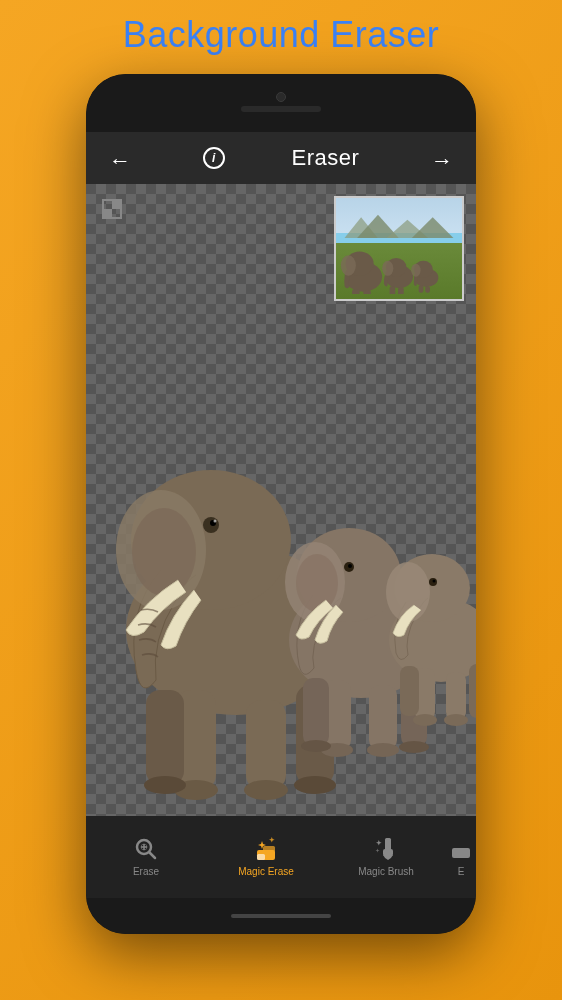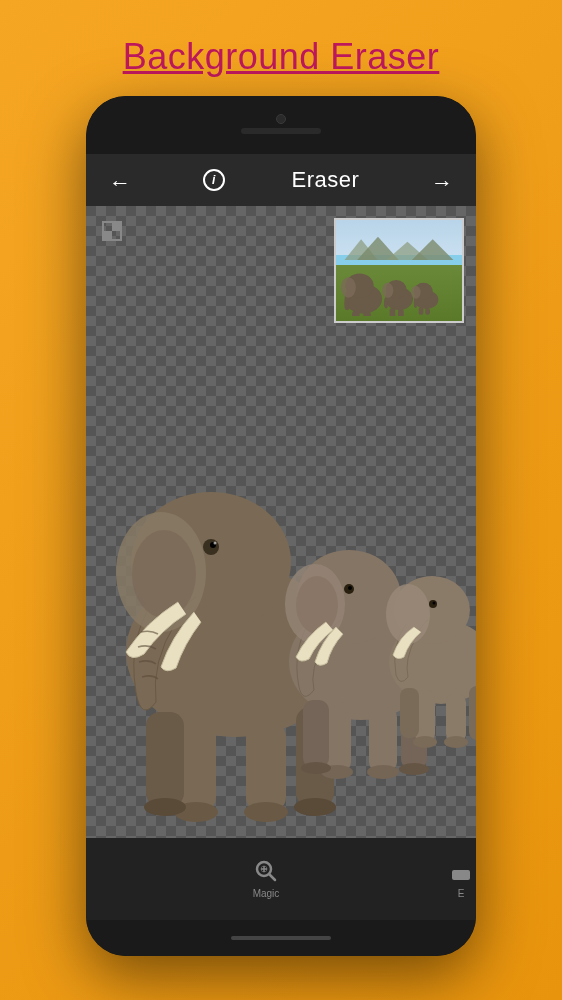--- a/index.html
+++ b/index.html
@@ -10,26 +10,25 @@
       background: linear-gradient(135deg, #f5a623 0%, #e8940d 100%);
       display: flex;
       flex-direction: column;
       align-items: center;
       font-family: 'Arial', sans-serif;
       overflow: hidden;
     }
 
     .page-title {
       font-size: 36px;
-      color: #be185d;
+      color: #3b82f6;
       font-weight: 400;
-      margin-top: 36px;
+      margin-top: 14px;
       margin-bottom: 18px;
       letter-spacing: 0.5px;
-      text-decoration: underline;
     }
 
     .phone-wrapper {
       width: 390px;
       height: 860px;
       background: #1a1a1a;
       border-radius: 40px;
       box-shadow: 0 20px 60px rgba(0,0,0,0.5);
       position: relative;
       overflow: hidden;
@@ -452,24 +451,52 @@
   <div class="tab-bar">
 
     <div class="tab-item">
       <svg width="26" height="26" viewBox="0 0 26 26">
         <circle cx="11" cy="11" r="7" stroke="#888" stroke-width="2.5" fill="none"></circle>
         <circle cx="11" cy="11" r="3" fill="none" stroke="#888" stroke-width="1" opacity="0.5"></circle>
         <line x1="16.5" y1="16.5" x2="22" y2="22" stroke="#888" stroke-width="2.5" stroke-linecap="round"></line>
         <line x1="8" y1="11" x2="14" y2="11" stroke="#888" stroke-width="1.5"></line>
         <line x1="11" y1="8" x2="11" y2="14" stroke="#888" stroke-width="1.5"></line>
       </svg>
-      <span class="tab-label">Magic</span>
+      <span class="tab-label">Erase</span>
     </div>
 
-
+    <div class="tab-item active">
+      <svg width="26" height="26" viewBox="0 0 26 26">
+
+        <rect x="4" y="14" width="18" height="10" rx="2" fill="#f5a623"></rect>
+
+        <rect x="10" y="10" width="12" height="6" rx="1.5" fill="#f5a623" opacity="0.7"></rect>
+
+        <path d="M 8 8 L 9 5 L 10 8 L 13 9 L 10 10 L 9 13 L 8 10 L 5 9 Z" fill="#f5a623"></path>
+        <path d="M 18 3 L 18.8 1 L 19.6 3 L 21.6 3.8 L 19.6 4.6 L 18.8 6.6 L 18 4.6 L 16 3.8 Z" fill="#f5a623" opacity="0.8"></path>
+
+        <rect x="4" y="18" width="8" height="6" rx="1.5" fill="white" opacity="0.6"></rect>
+      </svg>
+      <span class="tab-label">Magic Erase</span>
+    </div>
+
+    <div class="tab-item">
+      <svg width="26" height="26" viewBox="0 0 26 26">
+
+        <rect x="12" y="2" width="6" height="12" rx="1.5" fill="#888"></rect>
+
+        <rect x="10" y="13" width="10" height="7" rx="2" fill="#888"></rect>
+
+        <path d="M 10 19 Q 12 23 15 24 Q 18 23 20 19" fill="#888"></path>
+
+        <path d="M 5 6 L 5.8 4 L 6.6 6 L 8.6 6.8 L 6.6 7.6 L 5.8 9.6 L 5 7.6 L 3 6.8 Z" fill="#888"></path>
+        <path d="M 4 14 L 4.5 12.5 L 5 14 L 6.5 14.5 L 5 15 L 4.5 16.5 L 4 15 L 2.5 14.5 Z" fill="#888" opacity="0.7"></path>
+      </svg>
+      <span class="tab-label">Magic Brush</span>
+    </div>
 
 
     <div class="tab-item" style="max-width:30px;overflow:hidden;">
       <svg width="26" height="26" viewBox="0 0 26 26">
         <rect x="4" y="12" width="18" height="10" rx="2" fill="#888"></rect>
       </svg>
       <span class="tab-label">E</span>
     </div>
   </div>
 

